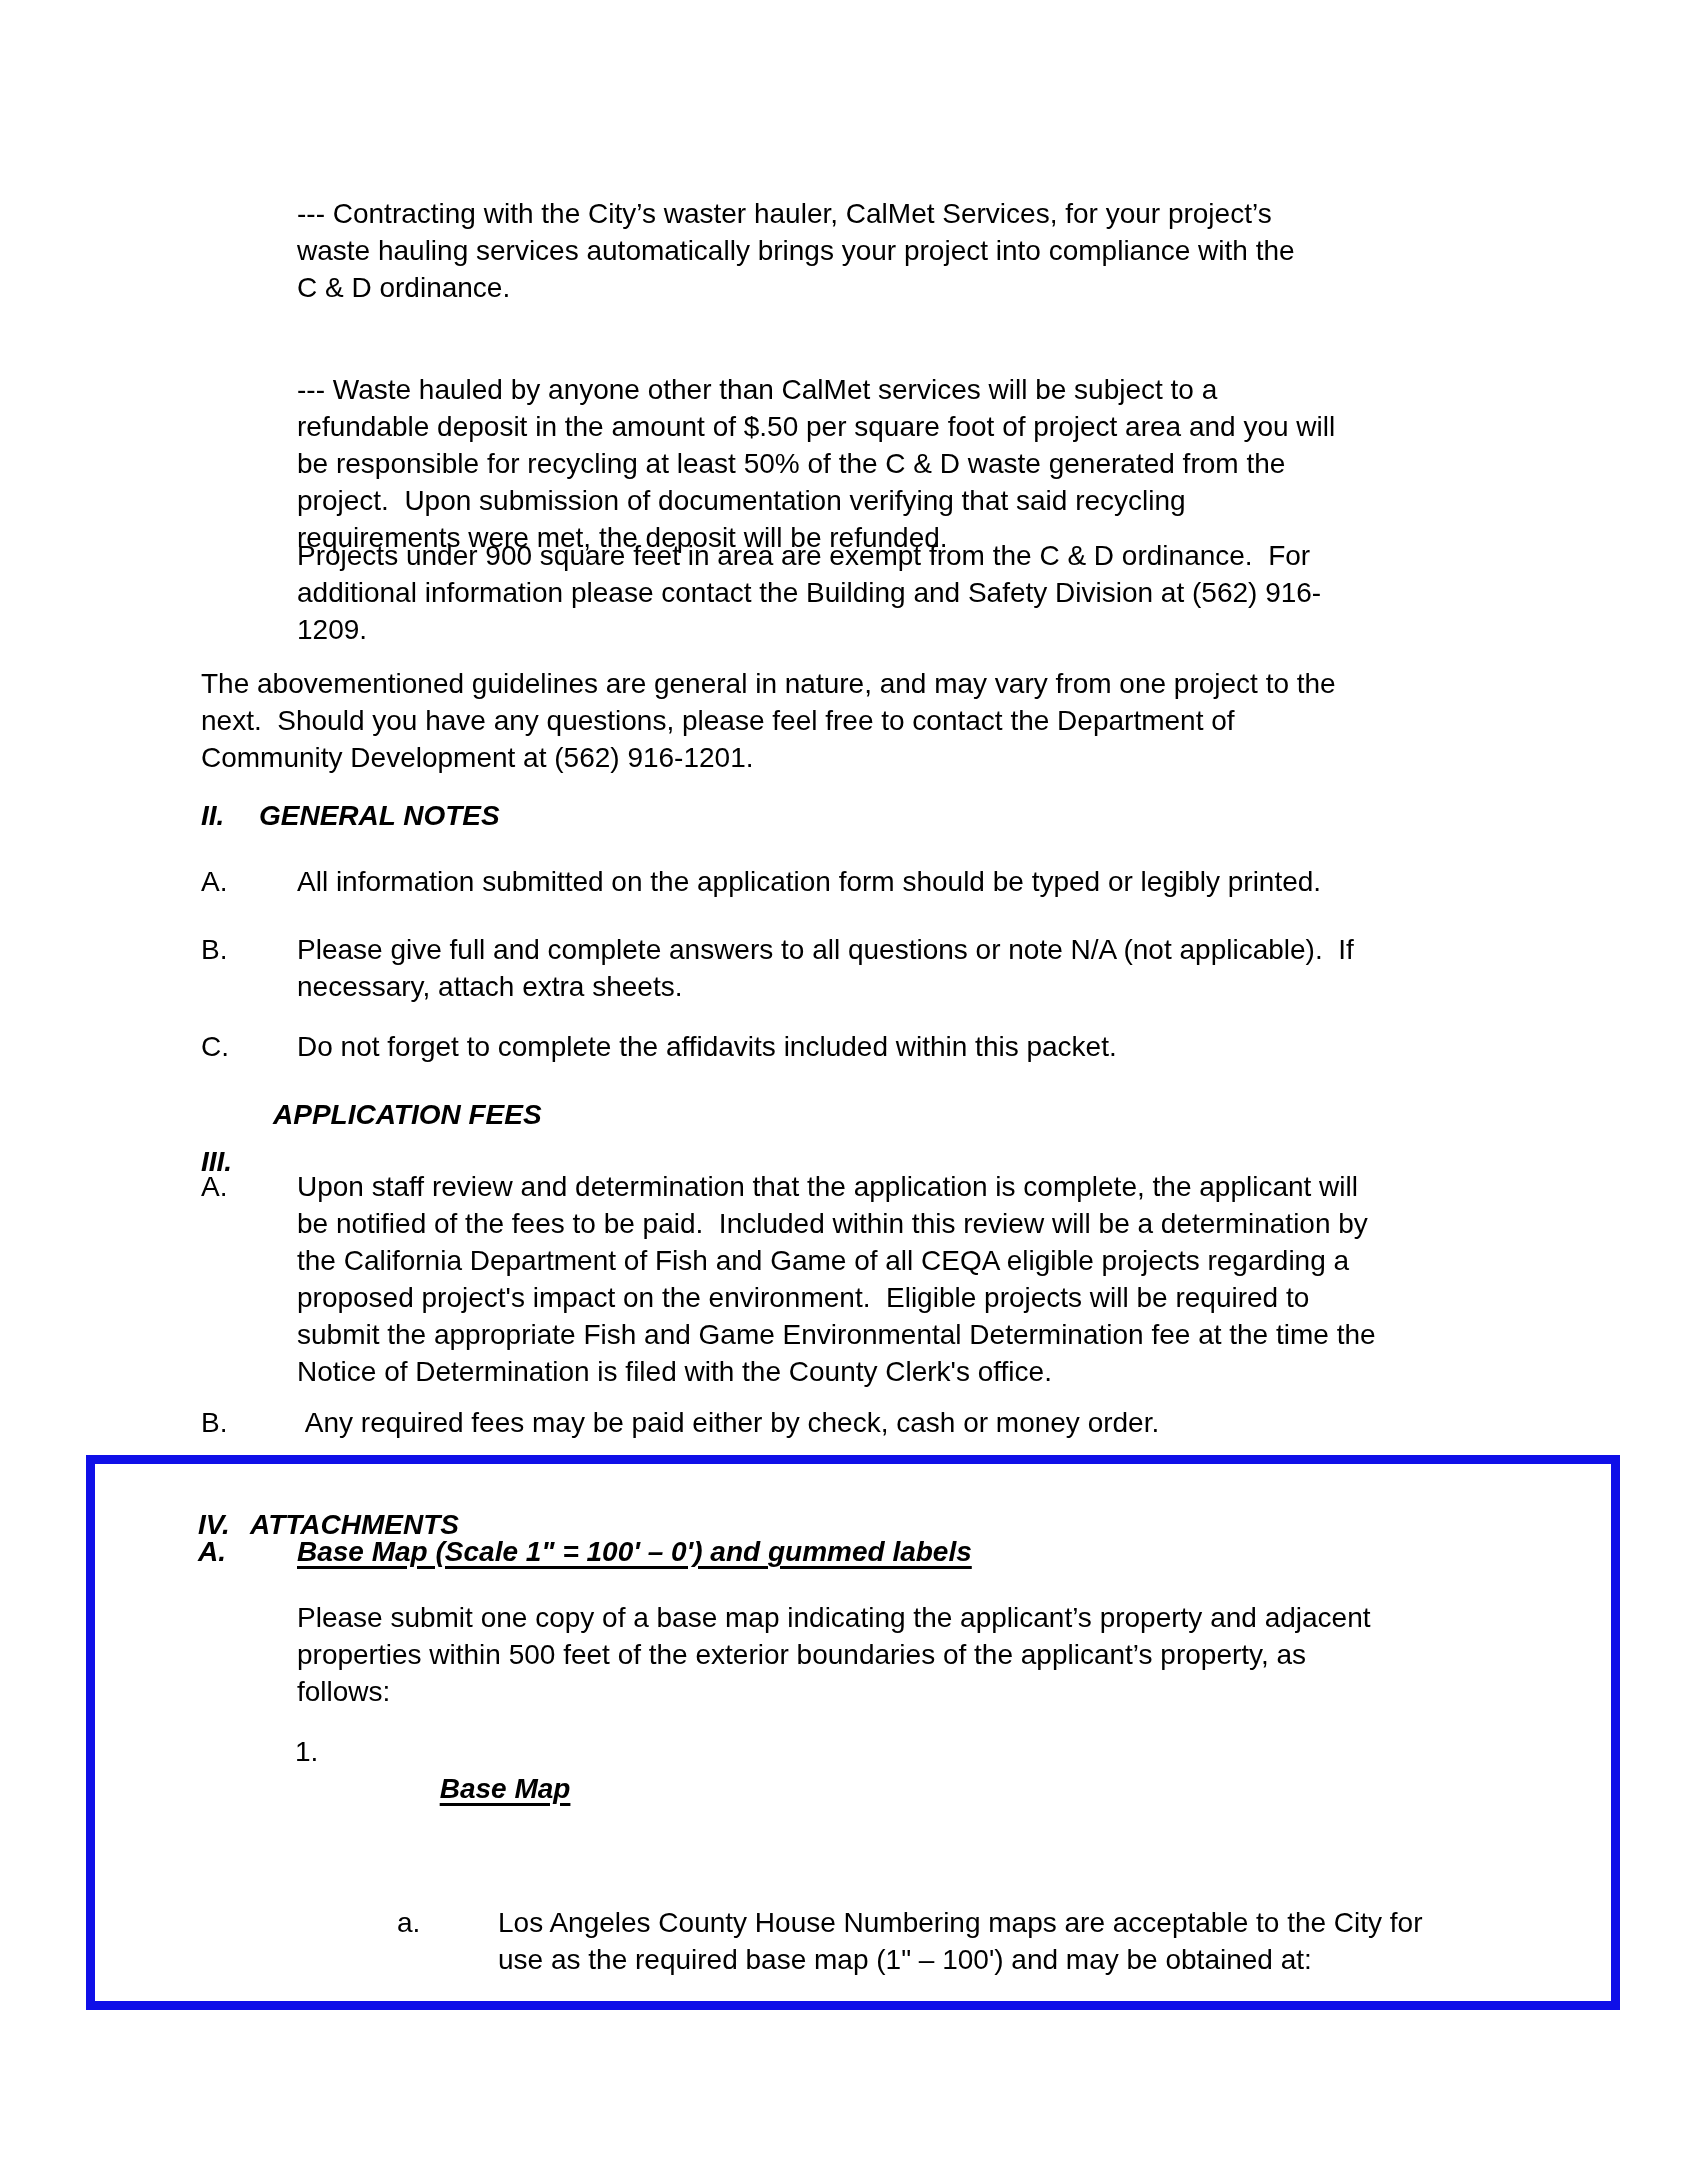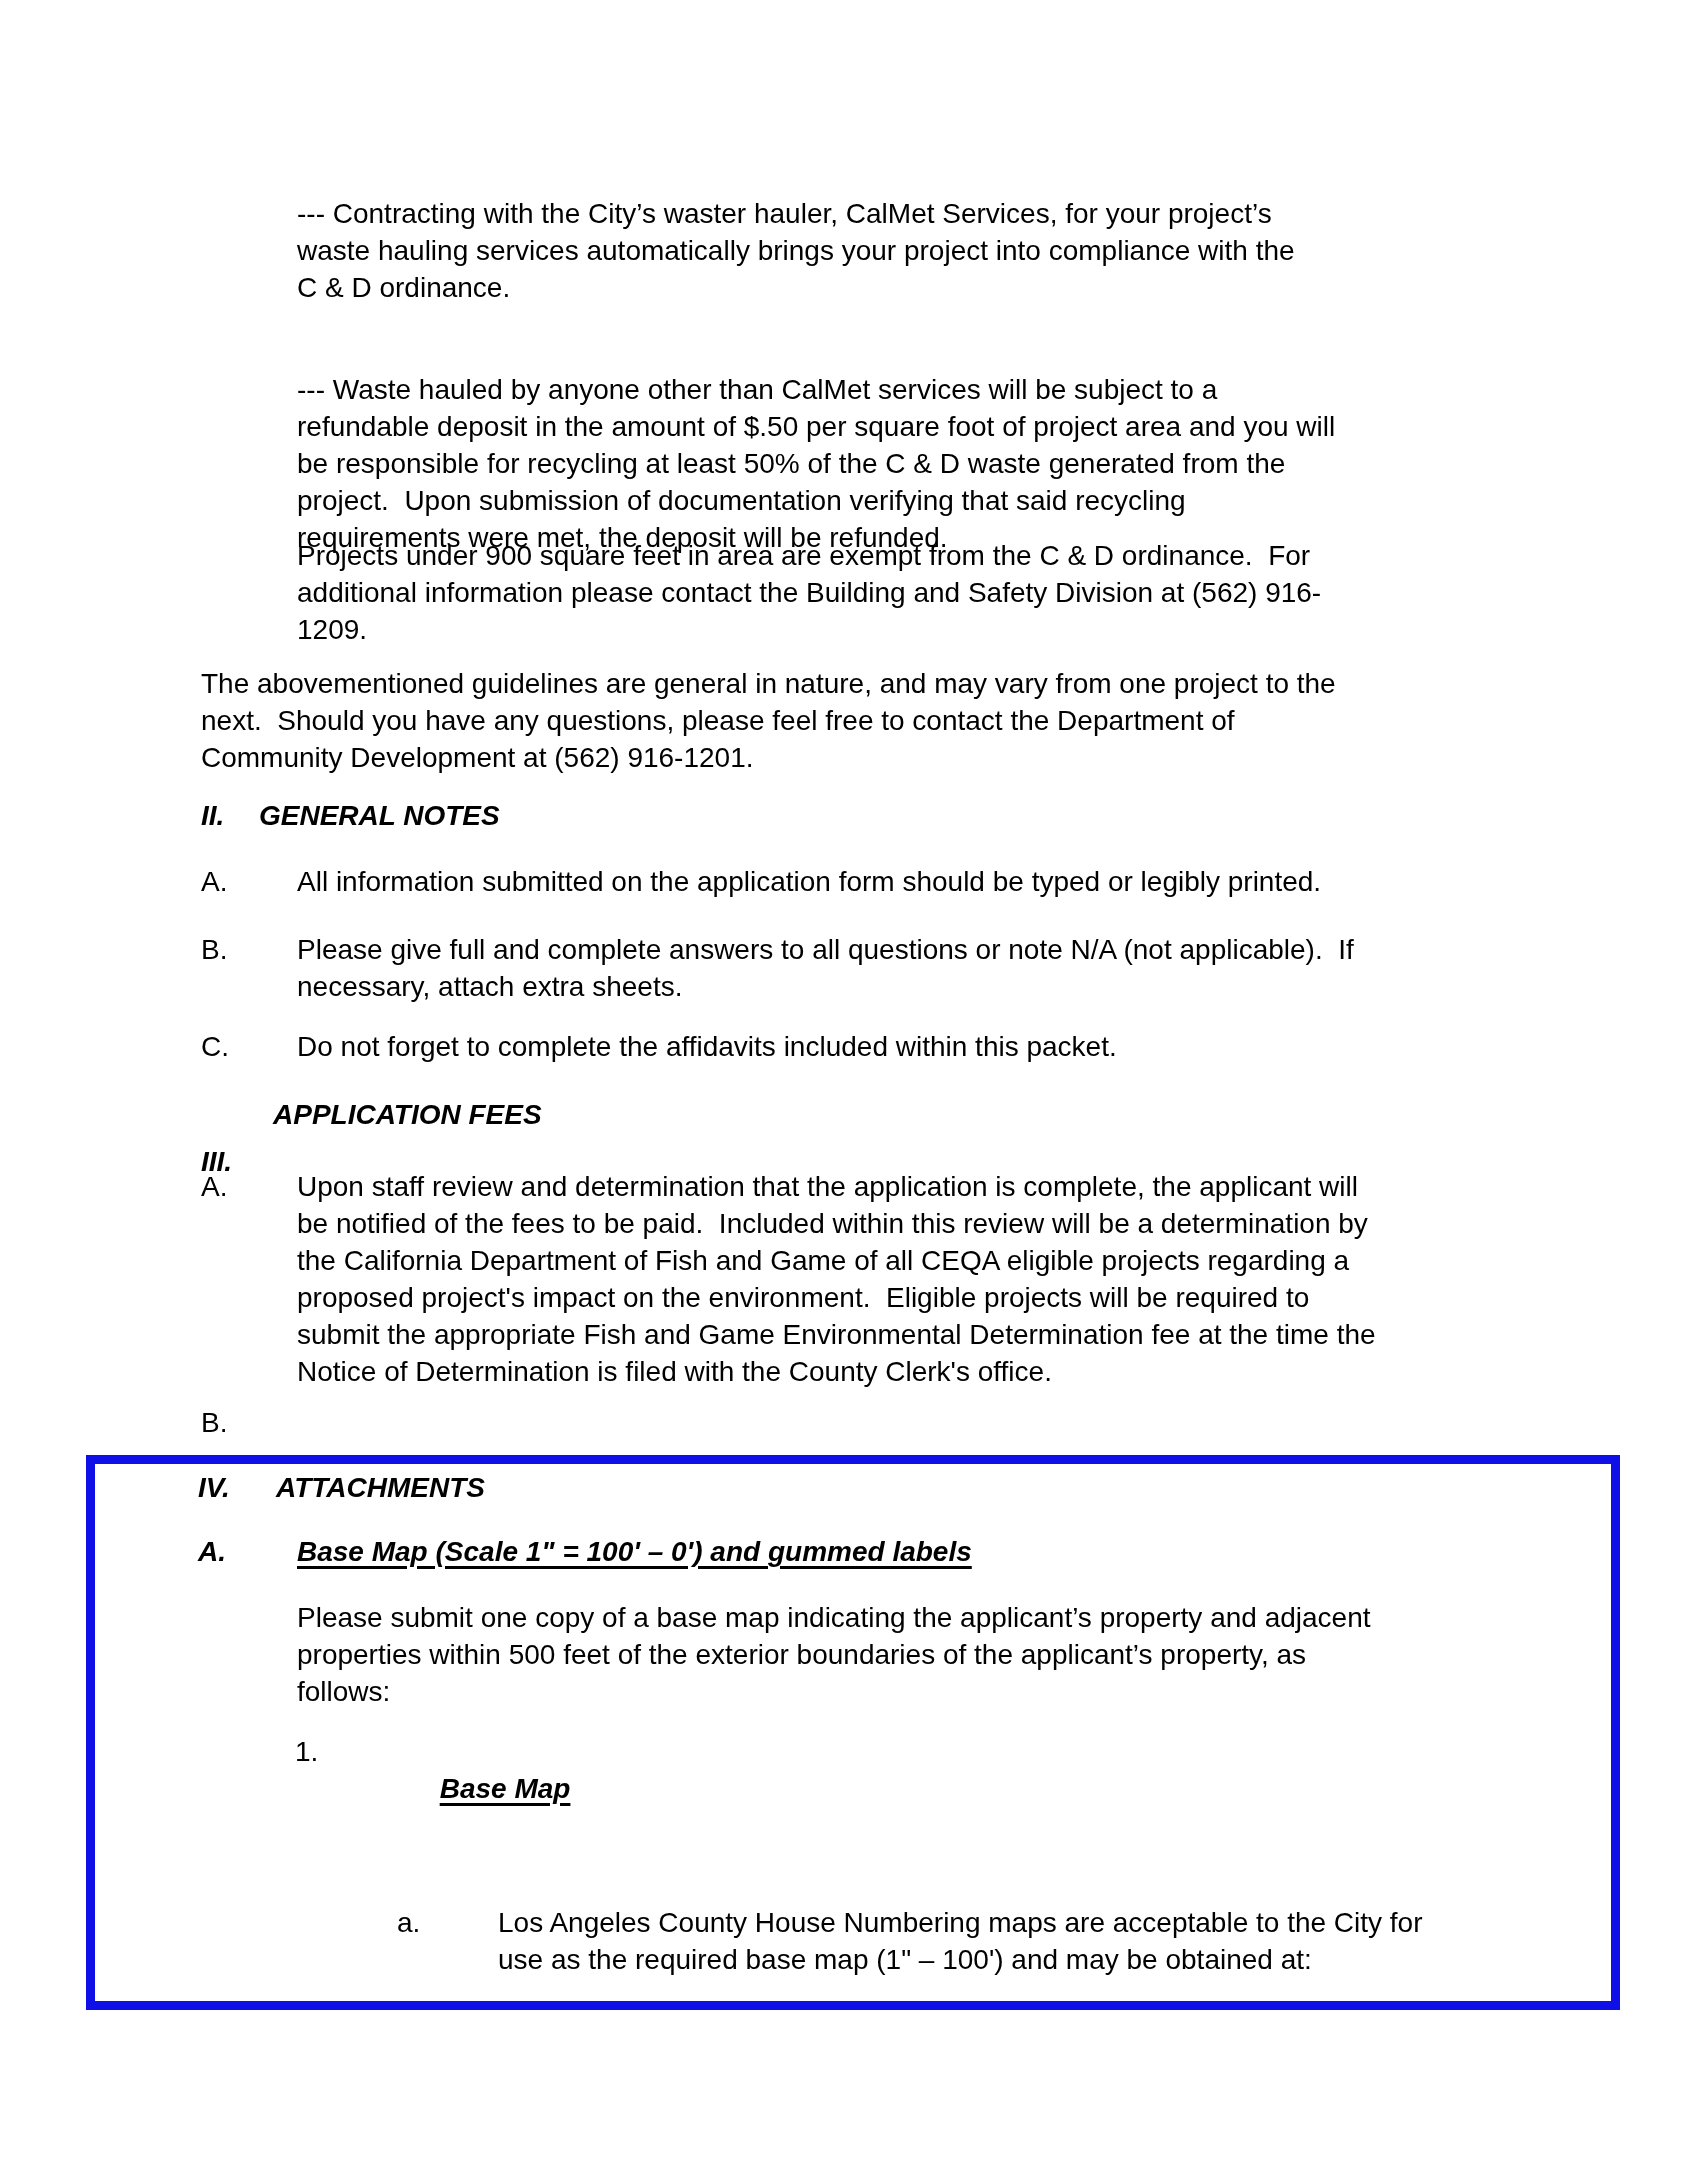--- a/index.html
+++ b/index.html
@@ -114,25 +114,26 @@
     <span class="itemtext">Upon staff review and determination that the application is complete, the applicant will
 be notified of the fees to be paid.  Included within this review will be a determination by
 the California Department of Fish and Game of all CEQA eligible projects regarding a
 proposed project's impact on the environment.  Eligible projects will be required to
 submit the appropriate Fish and Game Environmental Determination fee at the time the
 Notice of Determination is filed with the County Clerk's office.</span>
   </div>
 
   <div class="row" style="left:201px; top:1404px;">
     <span class="label w97">B.</span>
+    <span class="itemtext"> Any required fees may be paid either by check, cash or money order.</span>
   </div>
 
   <div id="attachments-box"></div>
 
-  <div class="row bold" style="left:198px; top:1469px;gap:26px;">
+  <div class="row bold" style="left:198px; top:1506px;">
     <span class="label w53">IV.</span>
     <span class="itemtext">ATTACHMENTS</span>
   </div>
 
   <div class="row bold" style="left:198px; top:1533px;">
     <span class="label w100">A.</span>
     <span class="itemtext uline">Base Map (Scale 1" = 100' – 0') and gummed labels</span>
   </div>
 
   <div class="block" style="left:297px; top:1599px;">Please submit one copy of a base map indicating the applicant’s property and adjacent

